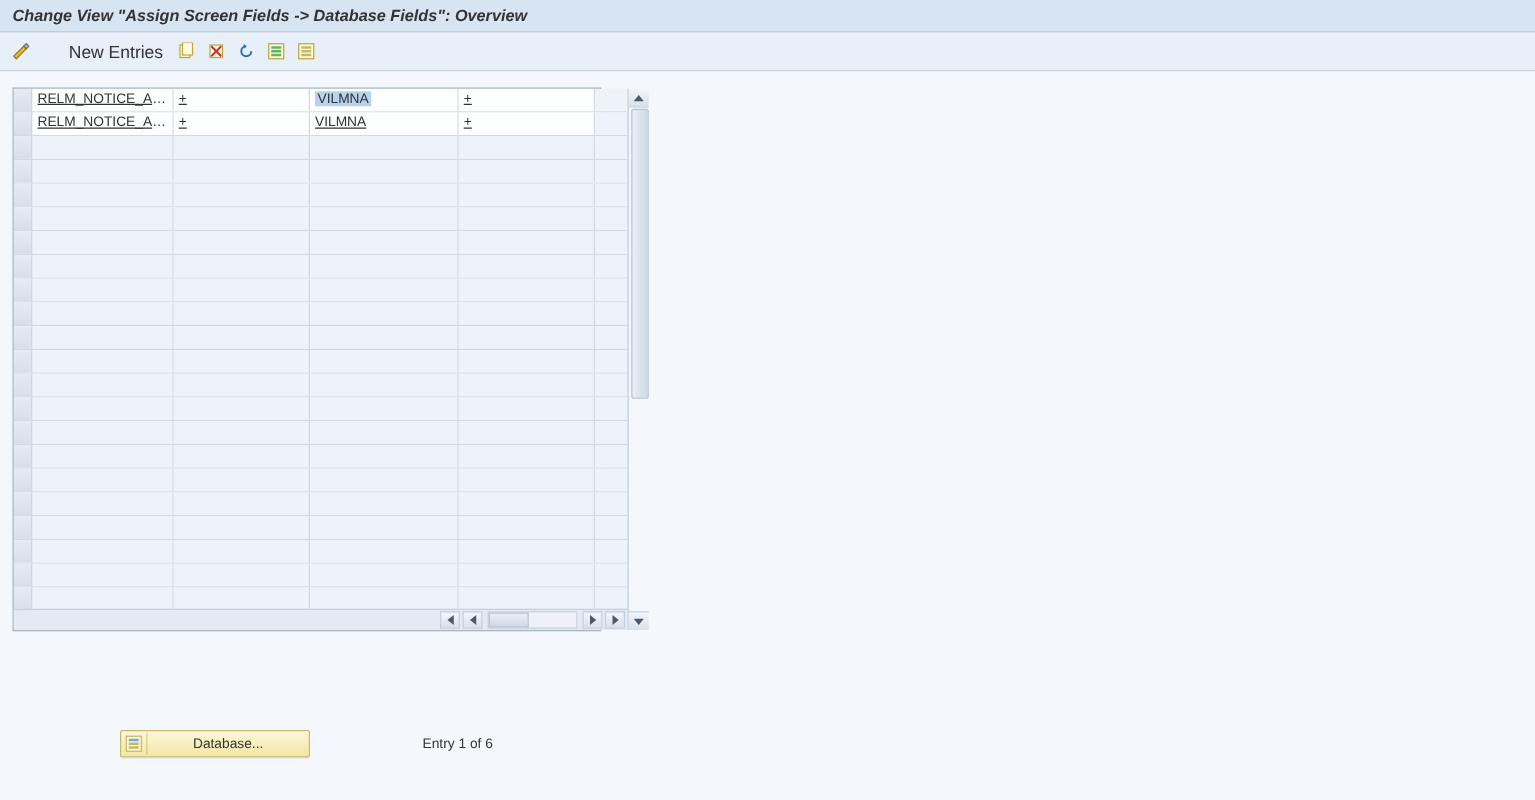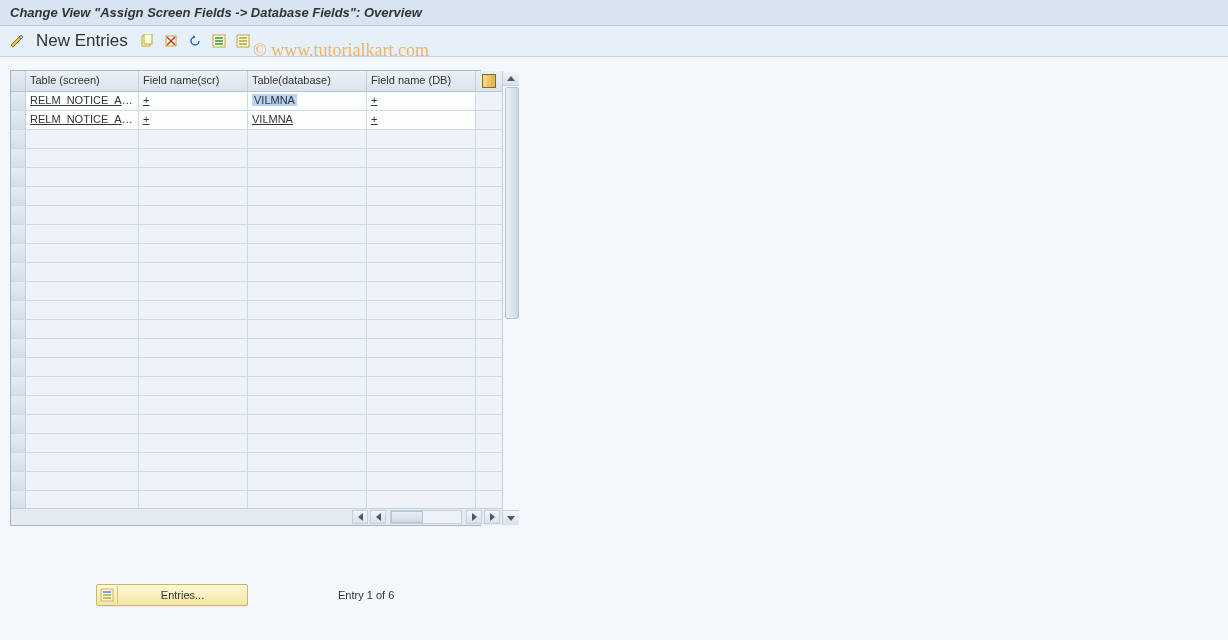--- a/index.html
+++ b/index.html
@@ -54,21 +54,21 @@
 
 <div class="title-bar">Change View "Assign Screen Fields -&gt; Database Fields": Overview</div>
 
 <div class="toolbar">
   <span class="tb-btn">
     <svg width="16" height="16">
           <path d="M2 12 L10 4 L12 6 L4 14 Z" fill="#e8c040" stroke="#9a7a20" stroke-width="1"></path>
           <path d="M10 4 L12 2 L14 4 L12 6 Z" fill="#c0c0c0" stroke="#707070"></path>
         </svg>
   </span>
-  <span style="font-size:17px;color:#333;cursor:pointer;padding:0 4px;">New Entries</span>
+  <span style="font-size:14px;color:#333;cursor:pointer;padding:0 4px;margin-left:19px;">New Entries</span>
   <span class="tb-btn">
     <svg width="14" height="14">
           <rect x="2" y="2" width="8" height="10" fill="#fffbe0" stroke="#bfa640"></rect>
           <rect x="4" y="0" width="8" height="10" fill="#fffbe0" stroke="#bfa640"></rect>
         </svg>
   </span>
   <span class="tb-btn">
     <svg width="14" height="14">
           <rect x="2" y="2" width="10" height="10" fill="#fffbe0" stroke="#bfa640"></rect>
           <line x1="3" y1="3" x2="11" y2="11" stroke="#c03030" stroke-width="1.5"></line>
@@ -92,35 +92,24 @@
   <span class="tb-btn">
     <svg width="14" height="14">
           <rect x="1" y="1" width="12" height="12" fill="#fffbe0" stroke="#bfa640"></rect>
           <rect x="3" y="3" width="8" height="2" fill="#c8b86a"></rect>
           <rect x="3" y="6" width="8" height="2" fill="#c8b86a"></rect>
           <rect x="3" y="9" width="8" height="2" fill="#c8b86a"></rect>
         </svg>
   </span>
 </div>
 
-<div class="watermark">© www.tutorialkart.com</div>
 
 <div class="content">
   <div class="grid-wrap">
     <div class="grid-main">
-      <div class="grid-header-row">
-        <div class="row-handle"></div>
-        <div class="hcell col-a">Table (screen)</div>
-        <div class="hcell col-b">Field name(scr)</div>
-        <div class="hcell col-c">Table(database)</div>
-        <div class="hcell col-d">Field name (DB)</div>
-        <div class="hcell config-col">
-              <span class="config-icon"></span>
-            </div>
-      </div>
       <div class="grid-body" id="grid-body">
             <div class="body-row">
               <div class="row-handle"></div>
               <div class="cell col-a">RELM_NOTICE_AS…</div>
               <div class="cell col-b">+</div>
               <div class="cell col-c"><span class="cell-highlight">VILMNA</span></div>
               <div class="cell col-d">+</div>
               <div class="cell" style="width: 18px; min-width: 18px; border-right: none; background: rgb(238, 243, 249);"></div>
             </div>
             <div class="body-row">
@@ -329,18 +318,18 @@
 <div class="footer">
   <div class="pos-btn">
     <span class="pb-icon">
       <svg width="14" height="14">
             <rect x="1" y="1" width="12" height="12" fill="#fff8d8" stroke="#c8b86a"></rect>
             <rect x="3" y="3" width="8" height="2" fill="#5bb3ee"></rect>
             <rect x="3" y="6" width="8" height="2" fill="#c8b86a"></rect>
             <rect x="3" y="9" width="8" height="2" fill="#c8b86a"></rect>
           </svg>
     </span>
-    <span class="pb-label">Entries...</span>
+    <span class="pb-label">Database...</span>
   </div>
   <span class="entry-label">Entry 1 of 6</span>
 </div>
 
 </div>
 
 </body></html>

